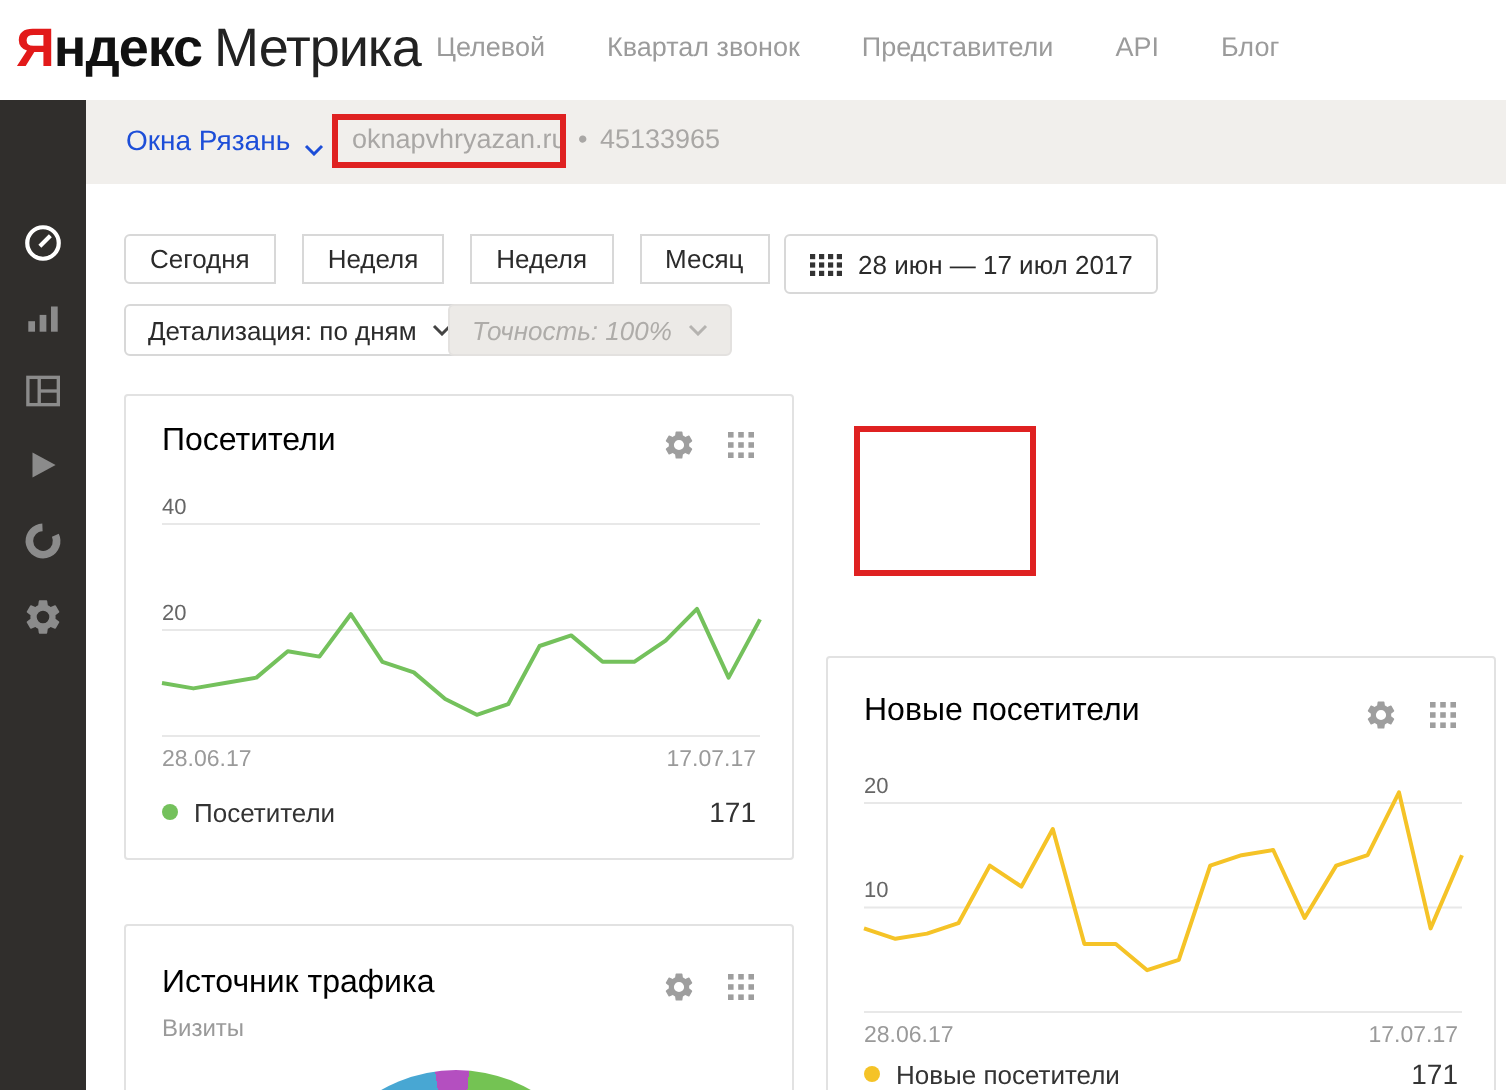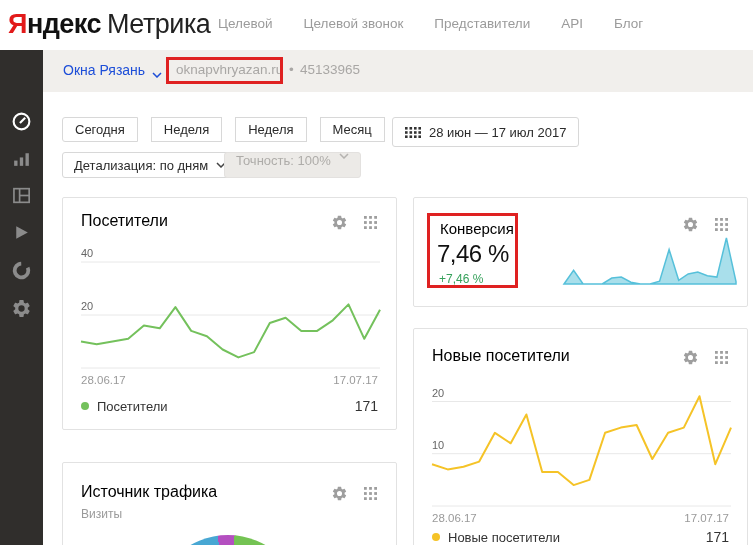--- a/index.html
+++ b/index.html
@@ -30,21 +30,21 @@
   .counter-sep { position:absolute; left:246px; top:12px; font-size:13.5px; color:#a9a7a5; }
   .counter-id { position:absolute; left:257px; top:12px; font-size:13.5px; color:#a9a7a5; }
 
   
   .period-tabs { position:absolute; left:62px; top:117px; display:flex;gap:14px; }
   .period-tab { border:1px solid #d8d8d8; background:#fff; margin-left:-1px; padding:0 12px; height:25px; line-height:23px; font-size:13px; color:#2b2b2b; cursor:pointer; white-space:nowrap; }
   .period-tab:first-child { border-radius:3px 0 0 3px; margin-left:0; }
   .period-tab:last-child { border-radius:0 3px 3px 0; }
   .date-range-btn { position:absolute; left:392px; top:117px; height:25px; border:1px solid #d8d8d8; background:#fff; border-radius:3px; display:flex; align-items:center; gap:8px; padding:14px 12px; font-size:13px; color:#2b2b2b; cursor:pointer; white-space:nowrap; }
   .detail-btn { position:absolute; left:62px; top:152px; height:26px; border:1px solid #d8d8d8; background:#fff; border-radius:3px; display:flex; align-items:center; gap:8px; padding:0 11px; font-size:13px; color:#2b2b2b; cursor:pointer; white-space:nowrap; }
-  .accuracy-btn { position:absolute; left:224px; top:152px; height:26px; border:1px solid #e3e1df; background:#eceae7; border-radius:3px; display:flex; align-items:flex-start; gap:8px; padding:0 11px; font-size:13px; color:#aeaca9; cursor:pointer; white-space:nowrap; }
+  .accuracy-btn { position:absolute; left:224px; top:152px; height:26px; border:1px solid #e3e1df; background:#eceae7; border-radius:3px; display:flex; align-items:center; gap:8px; padding:0 11px; font-size:13px; color:#aeaca9; cursor:pointer; white-space:nowrap;font-style:italic; }
 
   
   .card { position:absolute; background:#fff; border:1px solid #e2e2e2; border-radius:2px; }
   .card-title { position:absolute; left:18px; font-size:16px; color:#000; }
   .card-sub { position:absolute; left:18px; font-size:12px; color:#9a9a9a; }
   .card-gear { position:absolute; width:17px; height:17px; color:#9e9e9e; cursor:pointer; }
   .card-grid { position:absolute; width:13px; height:13px; color:#9e9e9e; cursor:grab; }
   .card-gear svg,.card-grid svg { width:100%; height:100%; display:block; }
 
   .chart-box { position:absolute; }
@@ -141,21 +141,21 @@
       </symbol>
     </defs>
   </svg>
 
   <div class="top-header">
     <div class="logo">
       <span class="brand-first">Я</span><span class="brand">ндекс</span><span class="product">Метрика</span>
     </div>
     <ul class="top-nav">
       <li>Целевой</li>
-      <li>Целевой звонок</li>
+      <li>Квартал звонок</li>
       <li>Представители</li>
       <li>API</li>
       <li>Блог</li>
     </ul>
   </div>
 
   <div class="sidebar">
     <div class="side-icon active" style="top:61px">
         <svg>
           <use href="#i-speedo"></use>
@@ -252,40 +252,20 @@
       </div>
     <div class="x-label" style="left:18px; top:176px">28.06.17</div>
     <div class="x-label" style="right:18px; top:176px">17.07.17</div>
     <div class="legend-row" style="top:200px">
       <span class="legend-dot" style="background: rgb(116, 193, 92);"></span>
       <span class="legend-label">Посетители</span>
       <span class="legend-total">171</span>
     </div>
   </div>
 
-  <div class="card" id="card-conversion">
-    <div class="conv-title">Конверсия</div>
-    <div class="conv-value">7,46 %</div>
-    <div class="conv-delta">+7,46 %</div>
-    <div class="card-gear" style="right:48px; top:18px">
-        <svg>
-          <use href="#i-gear"></use>
-        </svg>
-      </div>
-    <div class="card-grid" style="right:19px; top:20px">
-        <svg>
-          <use href="#i-grid9"></use>
-        </svg>
-      </div>
-    <div class="chart-box" style="left:150px; top:40px; width:172px; height:46px">
-        <svg class="chart" width="172" height="46">
-          <path d="M0,46 L0.0,46.0 L9.6,32.2 L19.1,46.0 L28.7,46.0 L38.2,46.0 L47.8,40.0 L57.3,39.1 L66.9,44.2 L76.4,46.0 L86.0,46.0 L95.6,43.2 L105.1,11.5 L114.7,42.3 L124.2,35.9 L133.8,34.0 L143.3,37.7 L152.9,39.1 L162.4,0.0 L172.0,43.7 L172,46 Z" fill="#a9dfeb" stroke="#56c0da" stroke-width="1.5"></path>
-        </svg>
-      </div>
-  </div>
 
   <div class="card" id="card-newvisitors">
     <div class="card-title" style="top:18px">Новые посетители</div>
     <div class="card-gear" style="right:48px; top:20px">
         <svg>
           <use href="#i-gear"></use>
         </svg>
       </div>
     <div class="card-grid" style="right:19px; top:22px">
         <svg>

